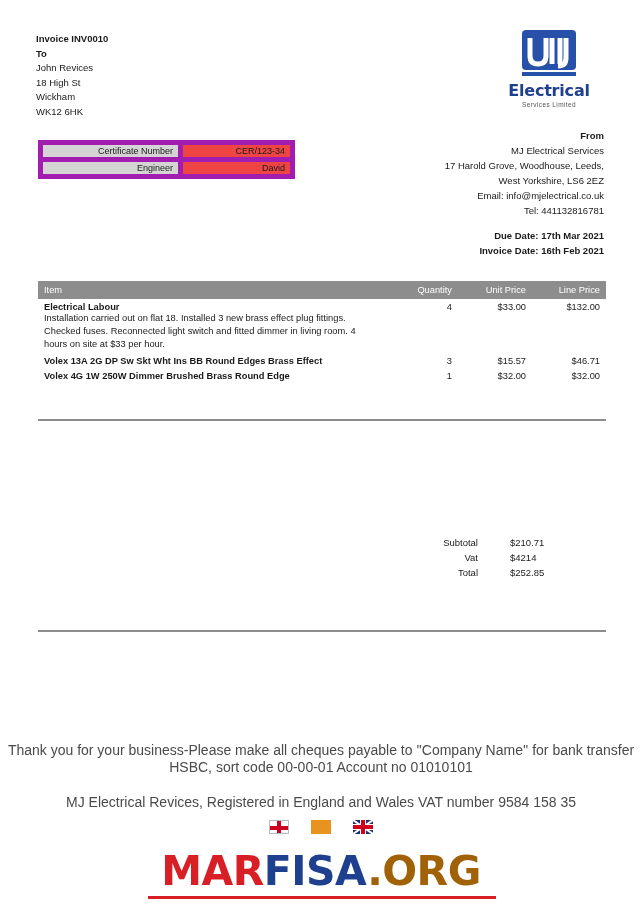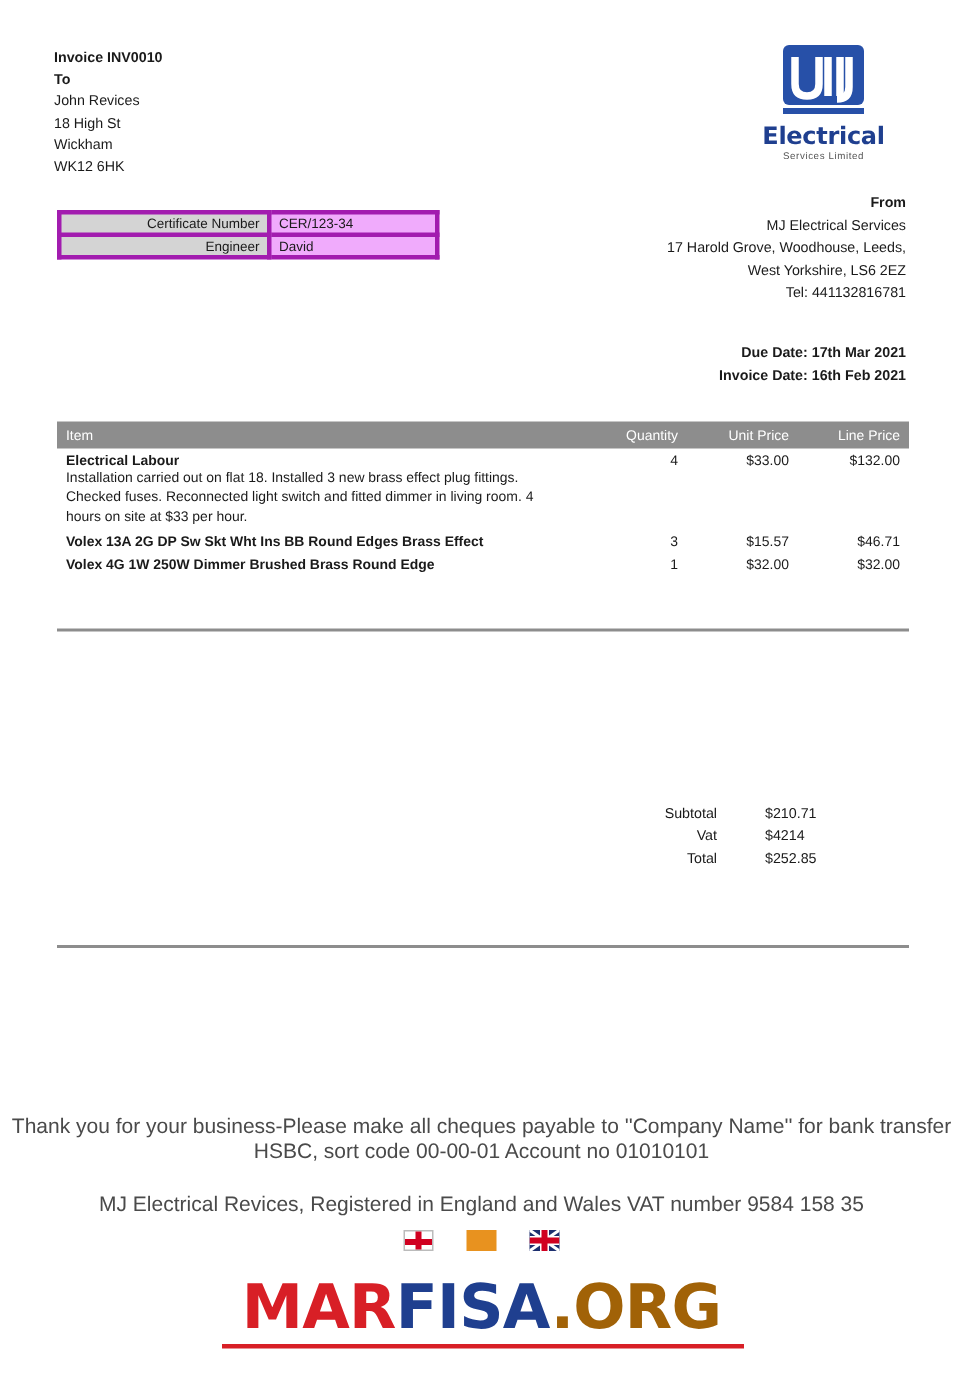--- a/index.html
+++ b/index.html
@@ -93,35 +93,35 @@
 
   
   .cert-table {
     position: absolute;
     left: 38px;
     top: 140px;
     border-collapse: collapse;
     font-size: 9px;
   }
   .cert-table td {
-    border: 3px solid #a21caf;
+    border: 5px solid #a21caf;
     height: 15px;
     padding: 1px 5px;
     vertical-align: middle;
   }
   .cert-table td.label {
     background: #d4d4d4;
     text-align: right;
     width: 140px;
     font-size: 9px;
   }
   .cert-table td.value {
-    background: #f0abfc;
+    background: #ef4444;
     width: 112px;
-    text-align: left;
+    text-align: right;
   }
 
   
   .items {
     position: absolute;
     left: 38px;
     top: 281px;
     width: 568px;
   }
   table.items-table {
@@ -293,20 +293,21 @@
       <div class="logo-text">Electrical</div>
       <div class="logo-sub">Services Limited</div>
     </div>
   </div>
 
   <div class="from-block">
     <div class="from-label">From</div>
     <div>MJ Electrical Services</div>
     <div>17 Harold Grove, Woodhouse, Leeds,</div>
     <div>West Yorkshire, LS6 2EZ</div>
+    <div>Email: info@mjelectrical.co.uk</div>
     <div>Tel: 441132816781</div>
   </div>
 
   <div class="dates-block">
     <div>Due Date: 17th Mar 2021</div>
     <div>Invoice Date: 16th Feb 2021</div>
   </div>
 
   <table class="cert-table">
     <tbody>

